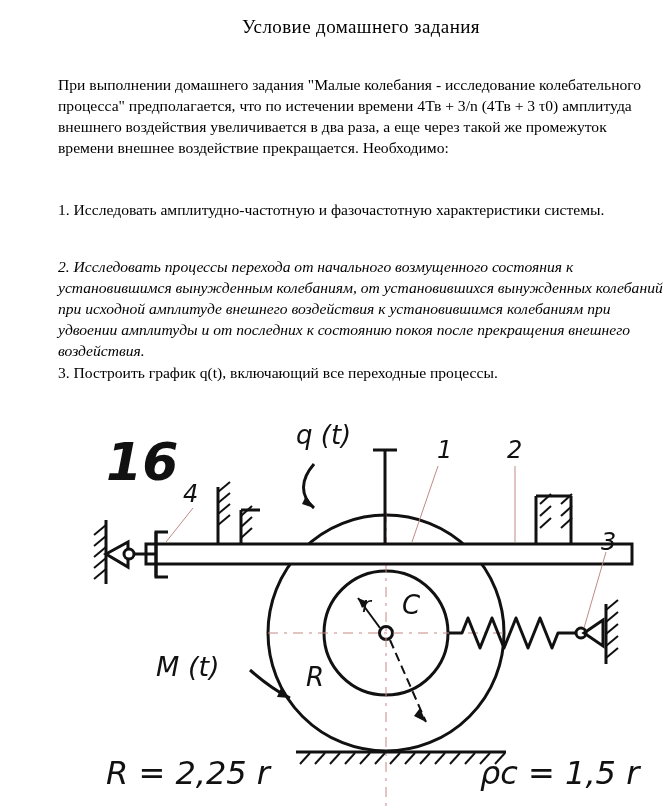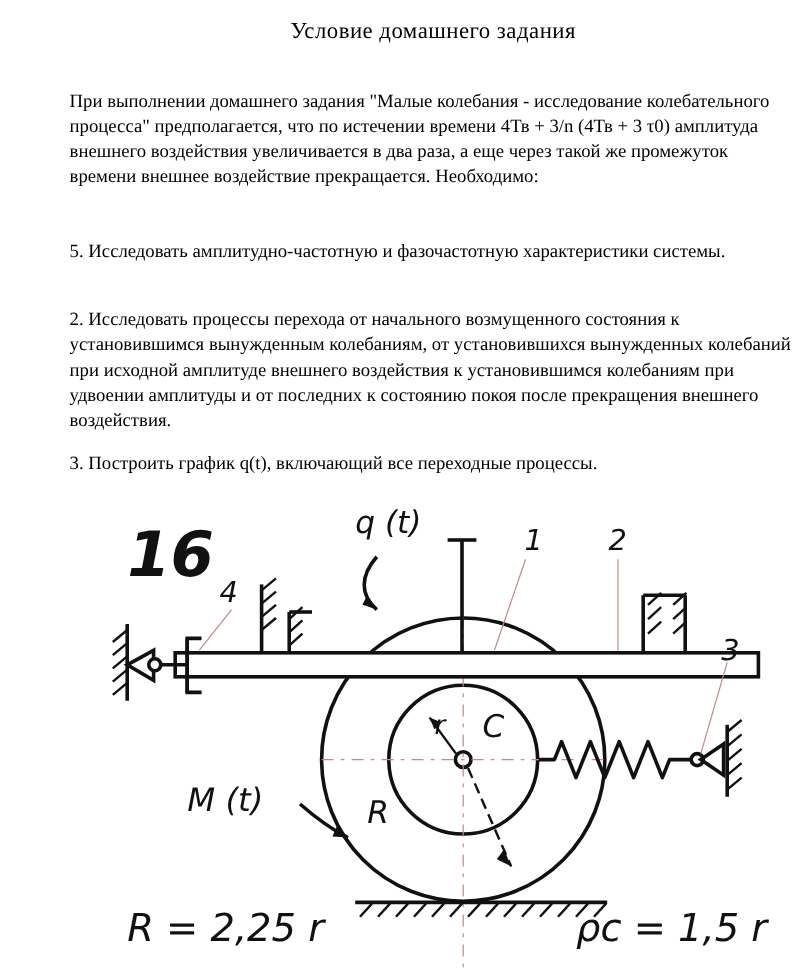--- a/index.html
+++ b/index.html
@@ -35,22 +35,22 @@
   .body-text {
     position: absolute;
     left: 30px;
     width: 606px;
     font-size: 15.6px;
     line-height: 1.36;
     text-align: left;
   }
   .p-intro { top: 58px; }
   .p-1 { top: 183px; }
-  .p-2 { top: 240px; }
-  .p-3 { top: 360px; }
+  .p-2 { top: 240px; font-style: italic; }
+  .p-3 { top: 346px; }
 
   
   .figure {
     position: absolute;
     left: 0;
     top: 392px;
     width: 594px;
     height: 416px;
   }
   .figure svg {
@@ -63,21 +63,21 @@
 </style>
 </head>
 <body>
 
 <div class="page">
 
   <div class="doc-title">Условие домашнего задания</div>
 
   <p class="body-text p-intro">При выполнении домашнего задания "Малые колебания - исследование колебательного процесса" предполагается, что по истечении времени 4Тв + 3/n (4Тв + 3 τ0) амплитуда внешнего воздействия увеличивается в два раза, а еще через такой же промежуток времени внешнее воздействие прекращается. Необходимо:</p>
 
-  <p class="body-text p-1">5. Исследовать амплитудно-частотную и фазочастотную характеристики системы.</p>
+  <p class="body-text p-1">1. Исследовать амплитудно-частотную и фазочастотную характеристики системы.</p>
 
   <p class="body-text p-2">2. Исследовать процессы перехода от начального возмущенного состояния к установившимся вынужденным колебаниям, от установившихся вынужденных колебаний при исходной амплитуде внешнего воздействия к установившимся колебаниям при удвоении амплитуды и от последних к состоянию покоя после прекращения внешнего воздействия.</p>
 
   <p class="body-text p-3">3. Построить график q(t), включающий все переходные процессы.</p>
 
   <div class="figure">
     <svg width="666" height="416" viewBox="0 0 666 416">
 
       <circle cx="358" cy="241" r="118" fill="none" stroke="#111" stroke-width="3"></circle>
       <circle cx="358" cy="241" r="62" fill="none" stroke="#111" stroke-width="3"></circle>

